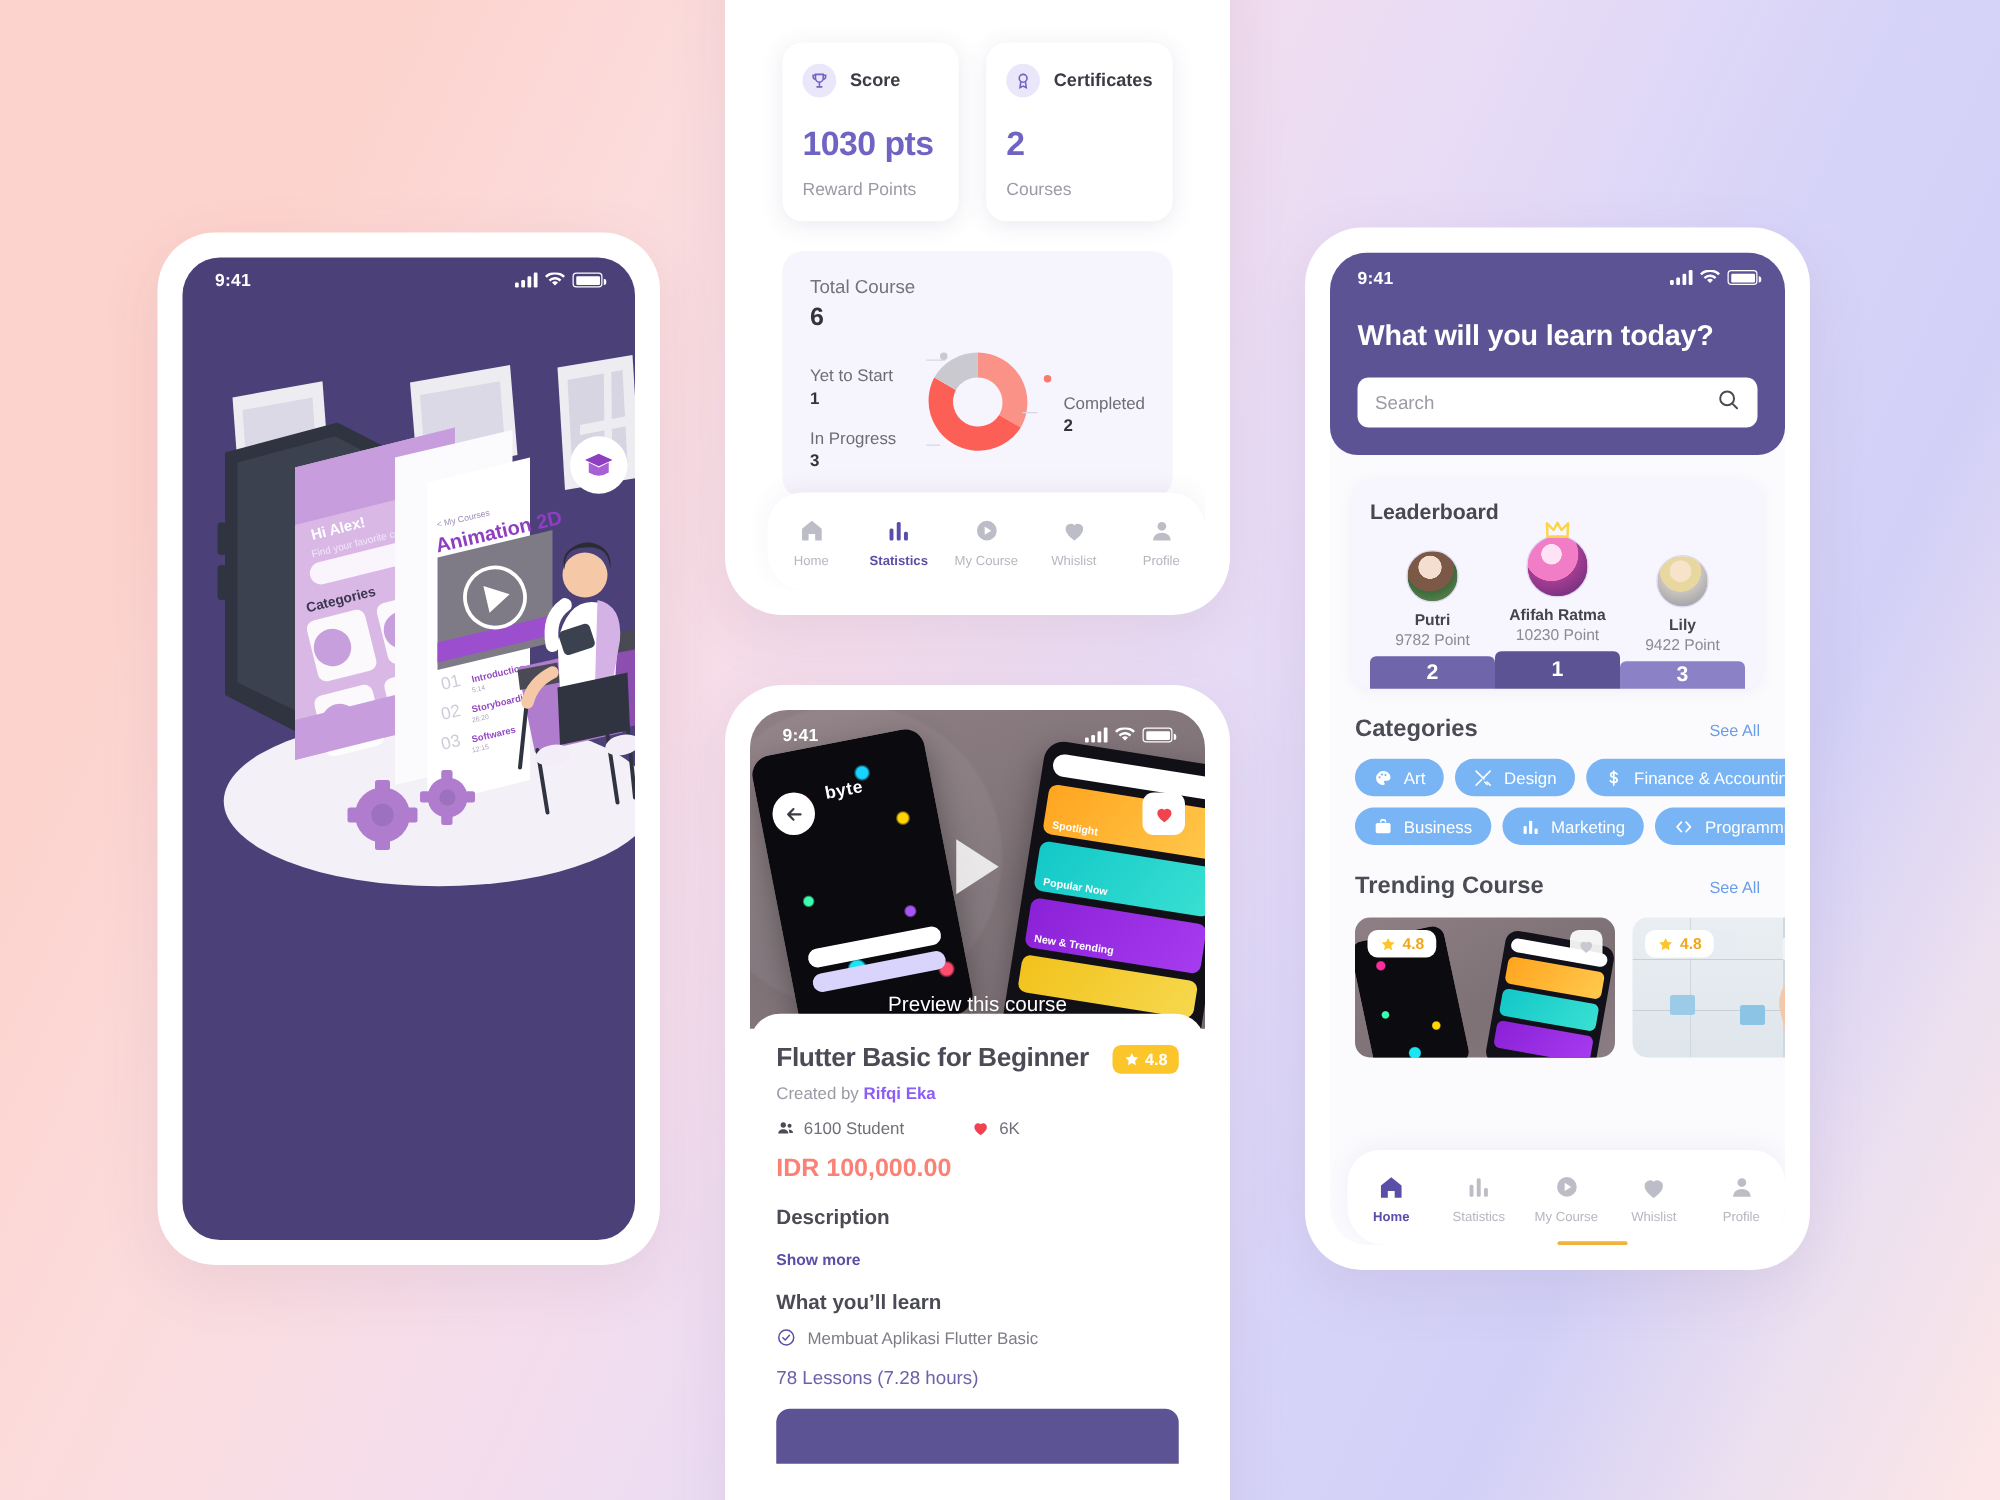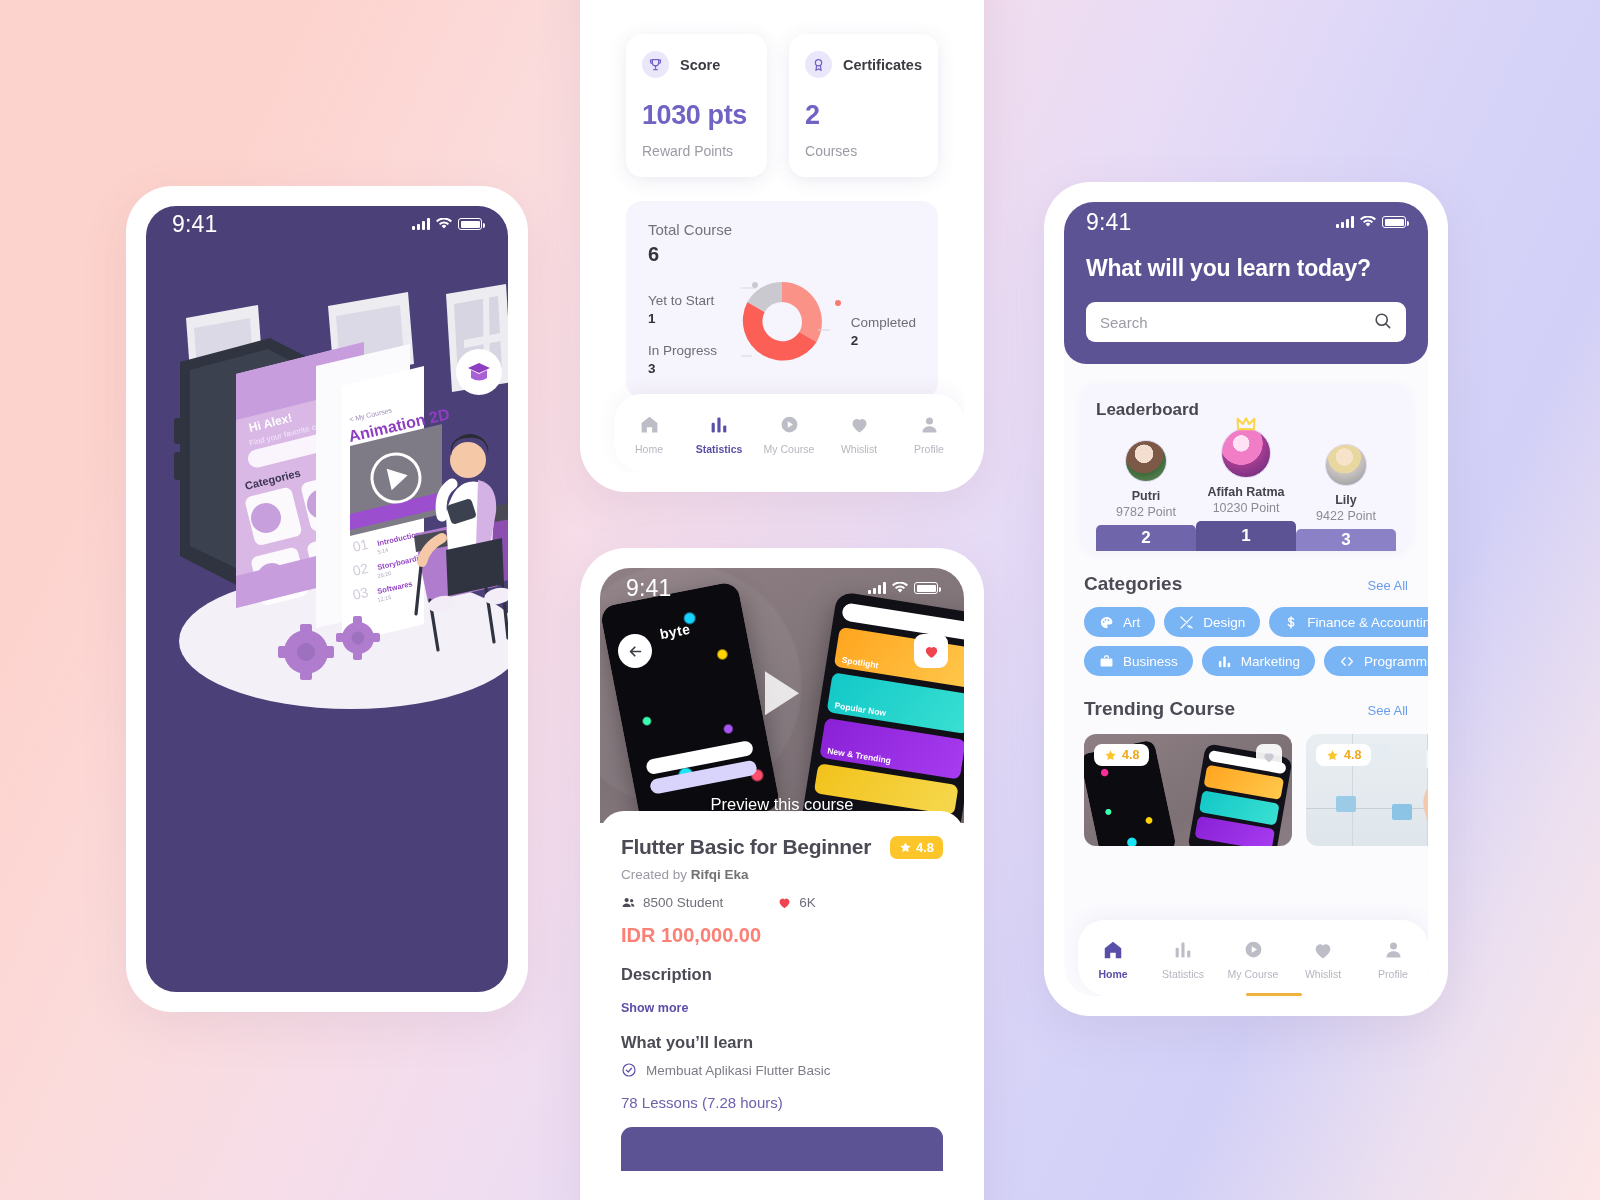--- a/index.html
+++ b/index.html
@@ -25,21 +25,21 @@
     inset: 20px;
     border-radius: 30px;
     overflow: hidden;
     background: #fff;
   }
 
   
   .statusbar {
     height: 32px; display: flex; align-items: center;
     justify-content: space-between; padding: 0 26px;
-    font-size: 23px; font-weight: 400; letter-spacing: .2px;
+    font-size: 14px; font-weight: 700; letter-spacing: .2px;
   }
   .sb-right { display: flex; align-items: center; gap: 6px; }
   .bars { display: flex; align-items: flex-end; gap: 2px; height: 12px; }
   .bars i { width: 3px; background: currentColor; border-radius: 1px; display: block; }
   .bars i:nth-child(1){height:4px}.bars i:nth-child(2){height:6px}
   .bars i:nth-child(3){height:9px}.bars i:nth-child(4){height:12px}
   .batt {
     width: 24px; height: 12px; border: 1.6px solid currentColor;
     border-radius: 3px; position: relative;
   }
@@ -172,21 +172,21 @@
     position: absolute; left: 0; right: 0; top: 243px; bottom: 0;
     background: #fff; border-radius: 24px 24px 0 0; padding: 24px 21px 0;
   }
   .cd-titlerow { display: flex; align-items: center; justify-content: space-between; gap: 10px; }
   .cd-title { font-size: 21px; font-weight: 700; color: #4b4b55; letter-spacing: -.3px; }
   .rating-badge {
     background: #fcc52a; color: #fff; border-radius: 7px; padding: 4px 9px;
     font-size: 13px; font-weight: 700; display: flex; align-items: center; gap: 4px; white-space: nowrap;
   }
   .cd-author { margin-top: 8px; font-size: 13.5px; color: #9a9aa4; }
-  .cd-author b { color: #737373; font-weight: 700; }
+  .cd-author b { color: #8b5cf6; font-weight: 700; }
   .cd-meta { margin-top: 13px; display: flex; align-items: center; gap: 54px; font-size: 13.5px; color: #6f6f7a; }
   .cd-meta span { display: flex; align-items: center; gap: 7px; }
   .cd-price { margin-top: 14px; font-size: 20px; font-weight: 700; color: #fb8075; }
   .cd-h { margin-top: 18px; font-size: 16.5px; font-weight: 700; color: #4b4b55; }
   .cd-p { margin-top: 8px; font-size: 13.5px; color: #7c7c87; line-height: 1.55; }
   .cd-more { margin-top: 17px; font-size: 12.5px; font-weight: 700; color: #5a4fa8; cursor: pointer; }
   .cd-learn { margin-top: 10px; display: flex; align-items: center; gap: 9px; font-size: 13.5px; color: #7c7c87; }
   .cd-lessons { margin-top: 16px; font-size: 15px; color: #6b62ab; }
   .cd-section {
     margin-top: 16px; background: #5c5395; color: #fff; border-radius: 11px 11px 0 0;
@@ -621,21 +621,21 @@
       </div>
 
       <div class="cd-meta">
         <span>
           <svg width="15" height="15" viewBox="0 0 24 24" fill="#4b4b55">
               <circle cx="9" cy="8" r="3.4"></circle>
               <circle cx="17" cy="9" r="2.6"></circle>
               <path d="M2.5 19c0-3.6 2.9-5.6 6.5-5.6s6.5 2 6.5 5.6z"></path>
               <path d="M16 13.6c3 .1 5.5 1.8 5.5 4.6H17z"></path>
             </svg>
-          <span>8500 Student</span>
+          <span>6100 Student</span>
         </span>
         <span>
           <svg width="15" height="15" viewBox="0 0 24 24" fill="#f0434f">
               <path d="M12 21s-8-5.1-8-10.2A4.8 4.8 0 0 1 12 7a4.8 4.8 0 0 1 8 3.8C20 15.9 12 21 12 21z"></path>
             </svg>
           <span>6K</span>
         </span>
       </div>
 
       <div class="cd-price">IDR 100,000.00</div>

